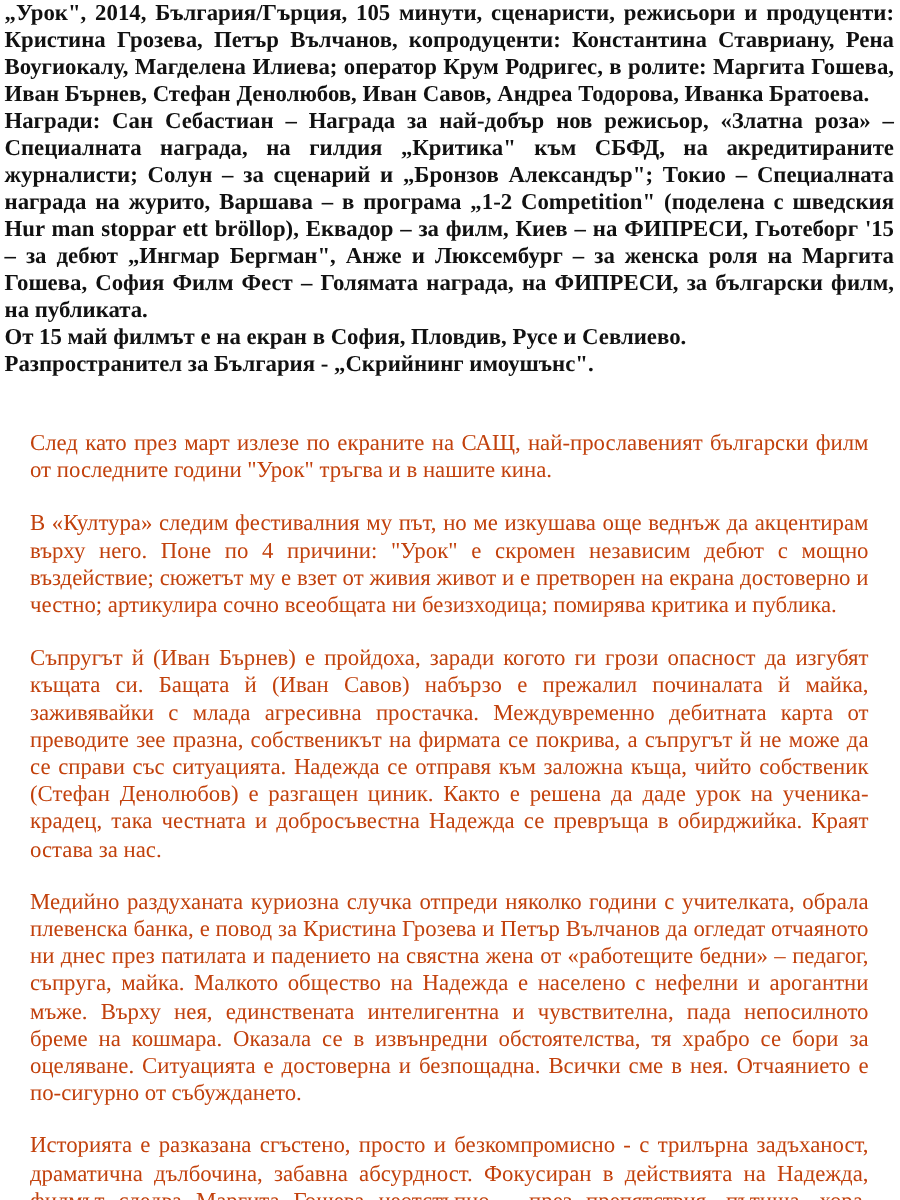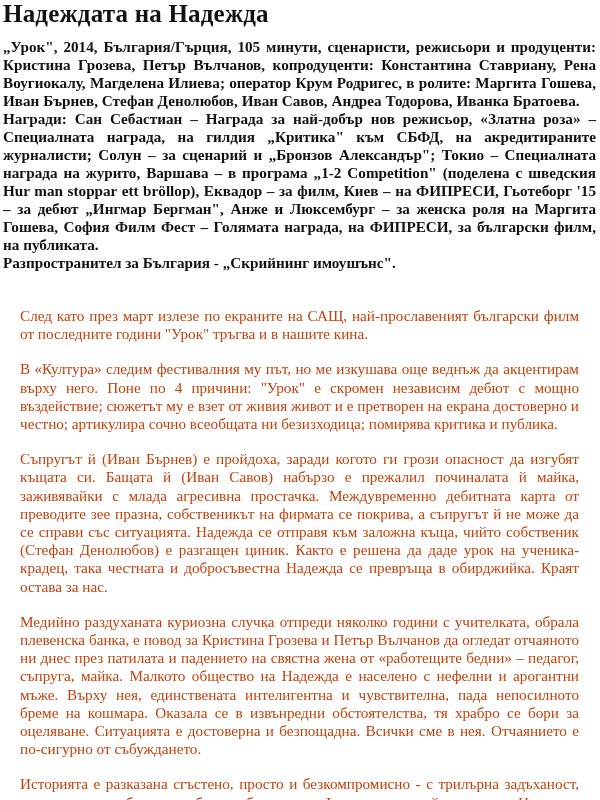--- a/index.html
+++ b/index.html
@@ -32,25 +32,25 @@
     font-size: 15.2px;
     line-height: 18.2px;
     text-align: justify;
     color: #c2410c;
   }
 </style>
 </head>
 <body>
 
 <div class="page">
-  <h1>Надеждата на Надежда</h1>
 
   <div class="credits">
     <p>„Урок", 2014, България/Гърция, 105 минути, сценаристи, режисьори и продуценти: Кристина Грозева, Петър Вълчанов, копродуценти: Константина Ставриану, Рена Воугиокалу, Магделена Илиева; оператор Крум Родригес, в ролите: Маргита Гошева, Иван Бърнев, Стефан Денолюбов, Иван Савов, Андреа Тодорова, Иванка Братоева.</p>
     <p>Награди: Сан Себастиан – Награда за най-добър нов режисьор, «Златна роза» – Специалната награда, на гилдия „Критика" към СБФД, на акредитираните журналисти; Солун – за сценарий и „Бронзов Александър"; Токио – Специалната награда на журито, Варшава – в програма „1-2 Competition" (поделена с шведския Hur man stoppar ett bröllop), Еквадор – за филм, Киев – на ФИПРЕСИ, Гьотеборг '15 – за дебют „Ингмар Бергман", Анже и Люксембург – за женска роля на Маргита Гошева, София Филм Фест – Голямата награда, на ФИПРЕСИ, за български филм, на публиката.</p>
+    <p>От 15 май филмът е на екран в София, Пловдив, Русе и Севлиево.</p>
     <p>Разпространител за България - „Скрийнинг имоушънс".</p>
   </div>
 
   <div class="gap"></div>
 
   <div class="body">
     <p>След като през март излезе по екраните на САЩ, най-прославеният български филм от последните години "Урок" тръгва и в нашите кина.</p>
     <p>В «Култура» следим фестивалния му път, но ме изкушава още веднъж да акцентирам върху него. Поне по 4 причини: "Урок" е скромен независим дебют с мощно въздействие; сюжетът му е взет от живия живот и е претворен на екрана достоверно и честно; артикулира сочно всеобщата ни безизходица; помирява критика и публика.</p>
     <p>Съпругът й (Иван Бърнев) е пройдоха, заради когото ги грози опасност да изгубят къщата си. Бащата й (Иван Савов) набързо е прежалил починалата й майка, заживявайки с млада агресивна простачка. Междувременно дебитната карта от преводите зее празна, собственикът на фирмата се покрива, а съпругът й не може да се справи със ситуацията. Надежда се отправя към заложна къща, чийто собственик (Стефан Денолюбов) е разгащен циник. Както е решена да даде урок на ученика-крадец, така честната и добросъвестна Надежда се превръща в обирджийка. Краят остава за нас.</p>
     <p>Медийно раздуханата куриозна случка отпреди няколко години с учителката, обрала плевенска банка, е повод за Кристина Грозева и Петър Вълчанов да огледат отчаяното ни днес през патилата и падението на свястна жена от «работещите бедни» – педагог, съпруга, майка. Малкото общество на Надежда е населено с нефелни и арогантни мъже. Върху нея, единствената интелигентна и чувствителна, пада непосилното бреме на кошмара. Оказала се в извънредни обстоятелства, тя храбро се бори за оцеляване. Ситуацията е достоверна и безпощадна. Всички сме в нея. Отчаянието е по-сигурно от събуждането.</p>

